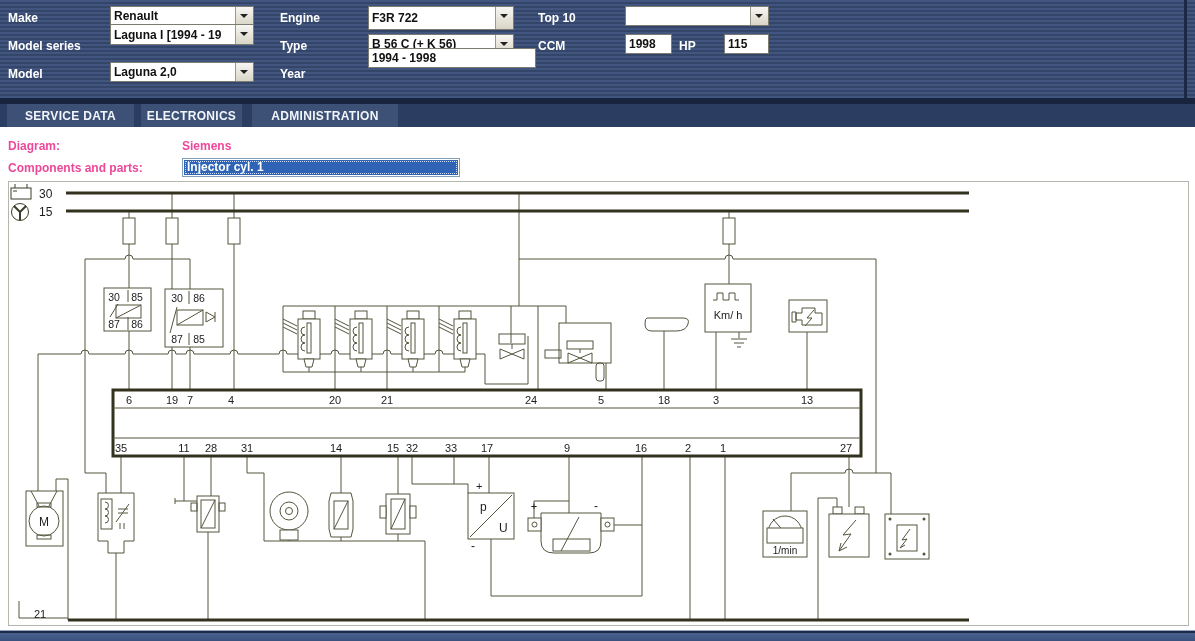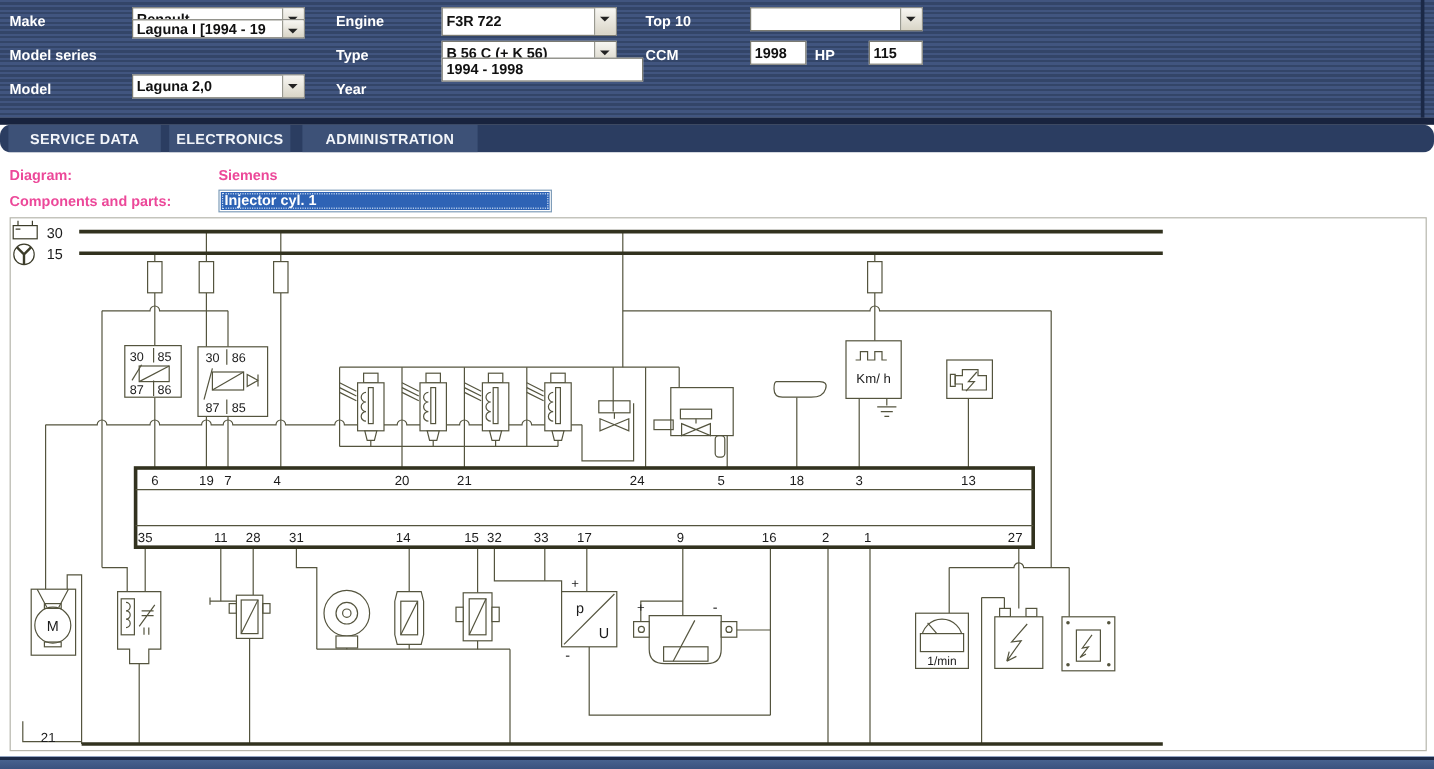--- a/index.html
+++ b/index.html
@@ -14,21 +14,21 @@
   .select,.txt-input{position:absolute;background:#fff;border:1px solid #7b7b72;
     font-size:12px;color:#111;display:flex;align-items:center;box-sizing:border-box;font-weight:bold;}
   .sel-text{flex:1;padding:1px 3px;white-space:nowrap;overflow:hidden;}
   .sel-btn{width:17px;align-self:stretch;background:linear-gradient(#f7f6f2,#d9d5c7);
     border-left:1px solid #999990;position:relative;}
   .sel-btn::after{content:"";position:absolute;left:4px;top:7px;
     border:4px solid transparent;border-top-color:#222;}
   .txt-input{padding:1px 3px;text-align:center;}
   
   .menustrip{position:absolute;left:0;top:98px;width:1195px;height:6px;background:#18233e;}
-  .menubar{position:absolute;left:0;top:104px;width:1195px;height:23px;background:#2b3d61;border-radius:9px;}
+  .menubar{position:absolute;left:0;top:104px;width:1195px;height:23px;background:#2b3d61;}
   .tab{position:absolute;top:0;height:23px;background:#3d5177;color:#f2f5fa;font-weight:bold;
     font-size:12px;letter-spacing:.3px;display:flex;align-items:center;justify-content:center;}
   
   .content{position:absolute;left:0;top:127px;width:1195px;height:503px;background:#fff;}
   .clabel{position:absolute;color:#ec4899;font-weight:bold;font-size:12px;white-space:nowrap;}
   .combo{position:absolute;border:1px solid #7f9db9;background:#fff;display:flex;box-sizing:border-box;flex-direction:column;}
   .combo-sel{flex:1;margin:1px;background:#2e63b5;color:#fff;font-size:12px;font-weight:bold;
     padding:0 3px;line-height:14px;outline:1px dotted #cfe0f5;outline-offset:-2px;
     white-space:nowrap;overflow:hidden;}
   .combo-btn{width:17px;background:linear-gradient(#f7f6f2,#d9d5c7);border-left:1px solid #999990;
@@ -50,21 +50,21 @@
 
   <div class="header">
     <span class="hlabel" style="left:8px;top:11px">Make</span>
     <span class="hlabel" style="left:8px;top:39px">Model series</span>
     <span class="hlabel" style="left:8px;top:67px">Model</span>
 
     <div class="select" style="left:110px;top:6px;width:144px;height:20px">
       <span class="sel-text">Renault</span>
       <span class="sel-btn"></span>
     </div>
-    <div class="select" style="left:110px;top:16px;width:144px;height:16px">
+    <div class="select" style="left:110px;top:24px;width:144px;height:21px">
       <span class="sel-text">Laguna I [1994 - 19</span>
       <span class="sel-btn"></span>
     </div>
     <div class="select" style="left:110px;top:62px;width:144px;height:20px">
       <span class="sel-text">Laguna 2,0</span>
       <span class="sel-btn"></span>
     </div>
 
     <span class="hlabel" style="left:280px;top:11px">Engine</span>
     <span class="hlabel" style="left:280px;top:39px">Type</span>

